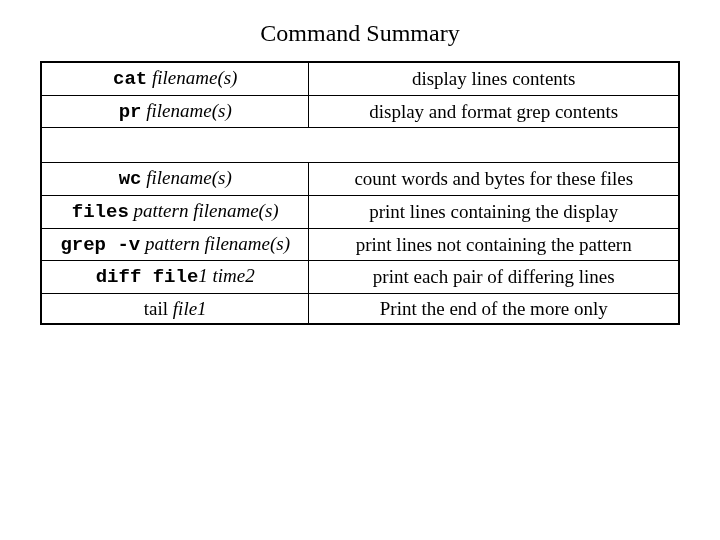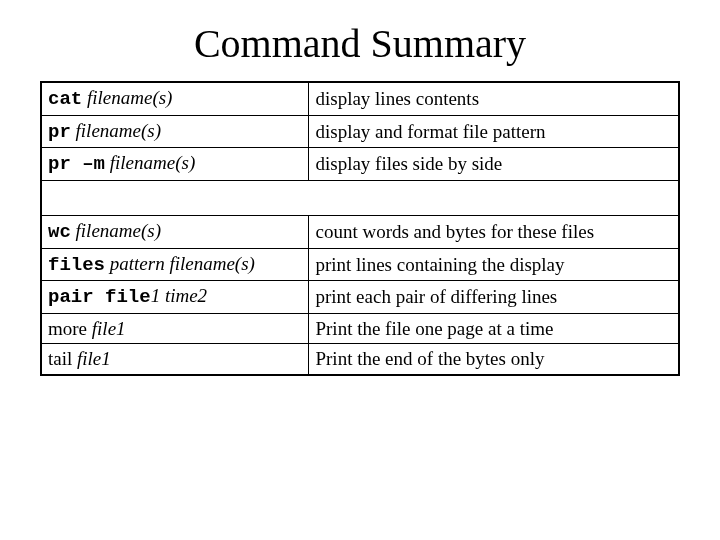--- a/index.html
+++ b/index.html
@@ -8,36 +8,37 @@
     width: 720px;
     height: 540px;
     background: #fff;
     font-family: "Times New Roman", Times, serif;
     color: #000;
   }
   .page {
     padding: 20px 40px 0 40px;
   }
   h1 {
-    font-size: 40px;
+    font-size: 24px;
     font-weight: normal;
     text-align: center;
     margin: 0 0 14px 0;
   }
   table {
     width: 100%;
     border-collapse: collapse;
     border: 2px solid #000;
   }
   td {
     border: 1px solid #000;
     padding: 2px 6px;
     font-size: 19px;
     vertical-align: middle;
     line-height: 1.35;
+    text-align: center;
   }
   td.cmd {
     width: 42%;
     white-space: nowrap;
   }
   tr.spacer td {
     height: 30px;
   }
   .mono {
     font-family: "Courier New", Courier, monospace;
@@ -53,44 +54,40 @@
   <h1>Command Summary</h1>
 
   <table>
     <tbody id="tbody">
     <tr>
           <td class="cmd"><span class="mono">cat</span> <span class="ital">filename(s)</span></td>
           <td>display lines contents</td>
         </tr>
         <tr>
           <td class="cmd"><span class="mono">pr</span> <span class="ital">filename(s)</span></td>
-          <td>display and format file pattern</td>
-        </tr>
-        <tr>
-          <td class="cmd"><span class="mono">pr –m</span> <span class="ital">filename(s)</span></td>
-          <td>display files side by side</td>
+          <td>display and format grep contents</td>
         </tr>
         <tr class="spacer">
           <td colspan="2"></td>
         </tr>
         <tr>
           <td class="cmd"><span class="mono">wc</span> <span class="ital">filename(s)</span></td>
           <td>count words and bytes for these files</td>
         </tr>
         <tr>
           <td class="cmd"><span class="mono">files</span> <span class="ital">pattern  filename(s)</span></td>
           <td>print lines containing the display</td>
         </tr>
         <tr>
-          <td class="cmd"><span class="mono">pair file</span><span class="plain ital">1</span> <span class="ital">time</span><span class="plain ital">2</span></td>
+          <td class="cmd"><span class="mono">grep -v</span> <span class="ital">pattern  filename(s)</span></td>
+          <td>print lines not containing the pattern</td>
+        </tr>
+        <tr>
+          <td class="cmd"><span class="mono">diff file</span><span class="plain ital">1</span> <span class="ital">time</span><span class="plain ital">2</span></td>
           <td>print each pair of differing lines</td>
         </tr>
         <tr>
-          <td class="cmd"><span class="plain">more </span><span class="ital">file1</span></td>
-          <td>Print the file one page at a time</td>
-        </tr>
-        <tr>
           <td class="cmd"><span class="plain">tail </span> <span class="ital">file1</span></td>
-          <td>Print the end of the bytes only</td>
+          <td>Print the end of the more only</td>
         </tr>
       </tbody>
   </table>
 </div>
 
 </body></html>

